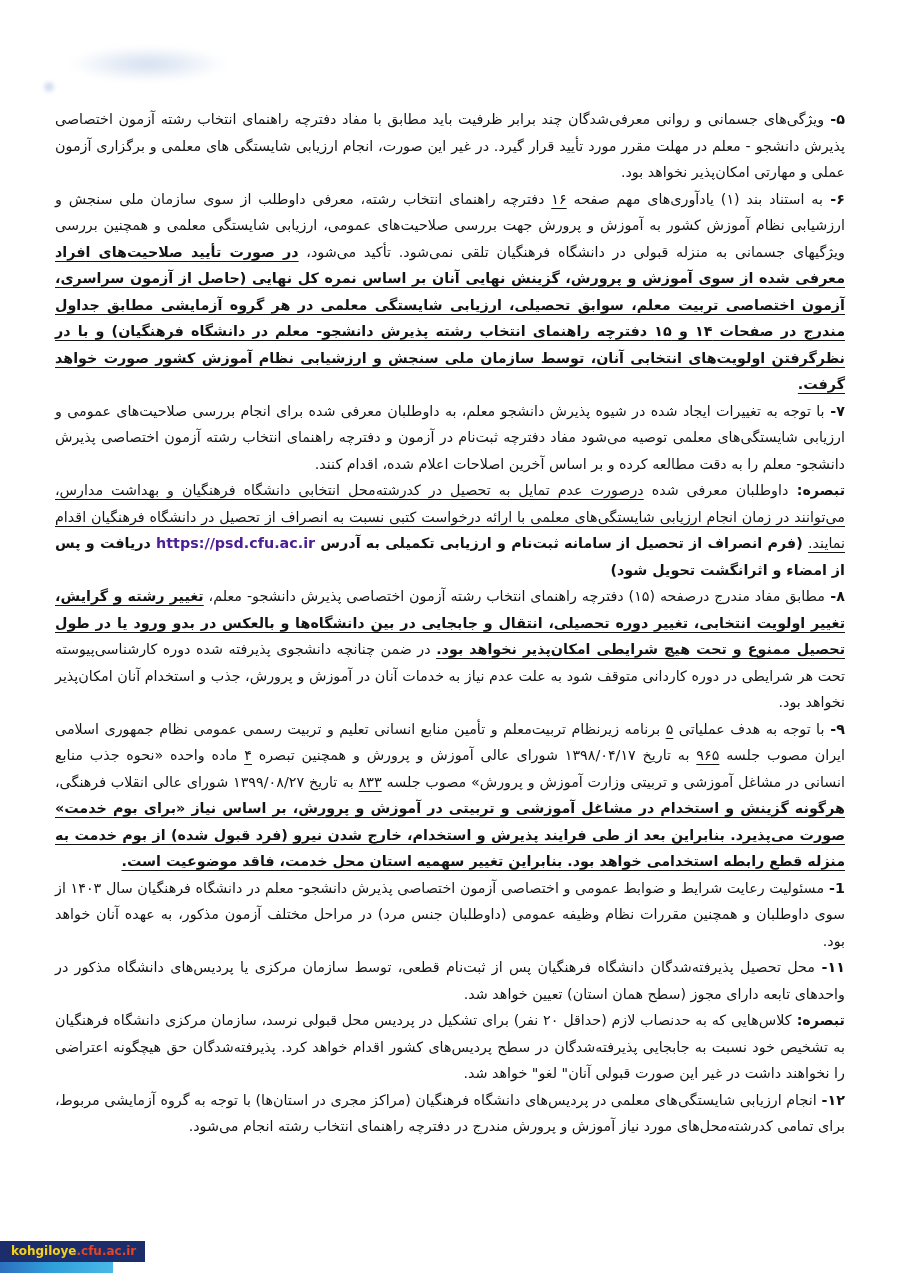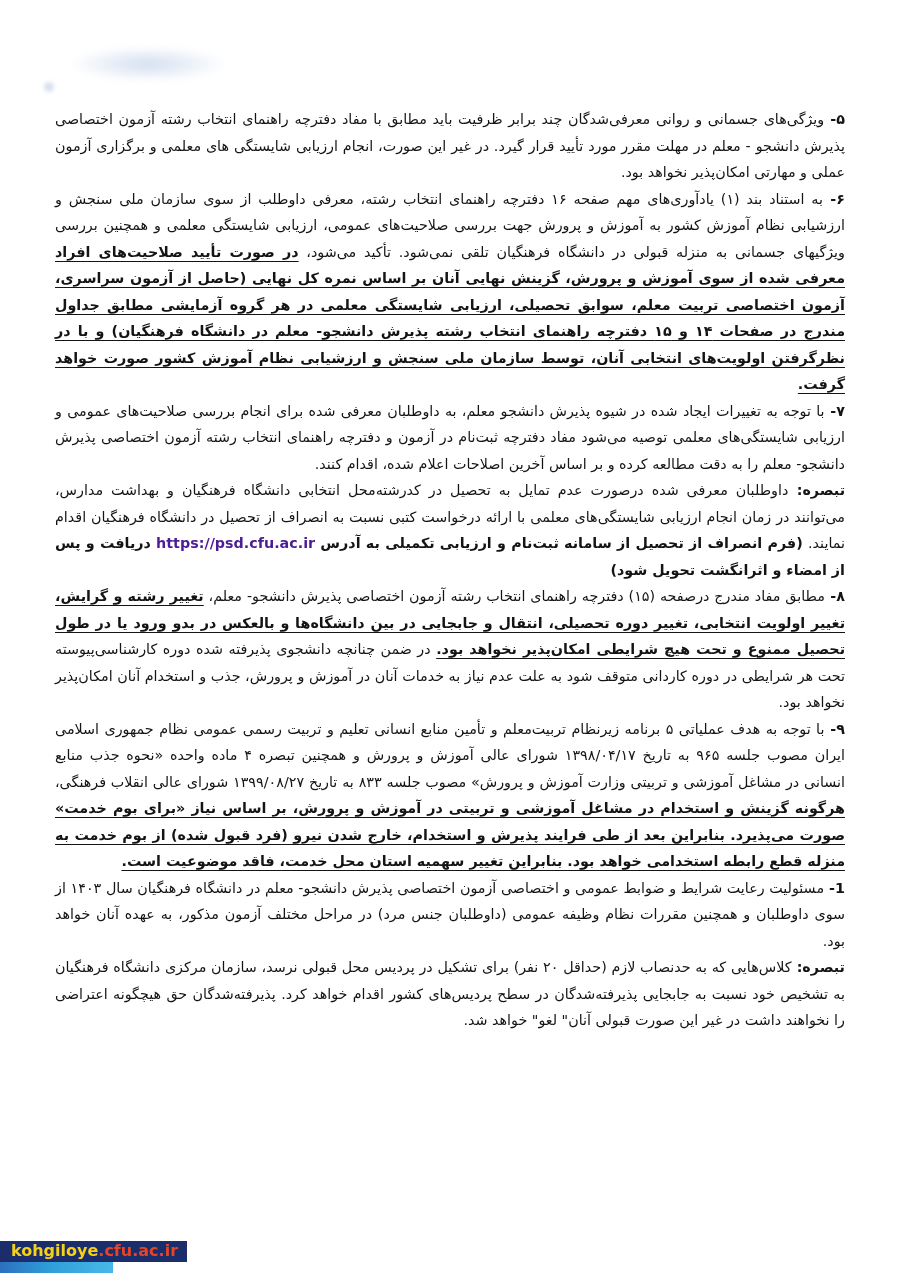--- a/index.html
+++ b/index.html
@@ -9,39 +9,39 @@
     font-family:"DejaVu Sans",sans-serif;
   }
   .doc{
     position:absolute;top:84px;right:55px;width:790px;
     direction:rtl;text-align:justify;
     font-size:14.3px;line-height:26.5px;color:#141414;margin-top:22px;
   }
   .para{margin:0;padding:0;}
   .seg-normal{font-weight:normal;}
   .seg-bold{font-weight:bold;}
-  .seg-underline{font-weight:normal;text-underline-offset:4px;}
+  .seg-underline{font-weight:normal;text-decoration:underline;text-underline-offset:4px;}
   .seg-bold-underline{font-weight:bold;text-decoration:underline;text-underline-offset:4px;}
   .seg-link{font-weight:bold;color:#4c1d95;text-decoration:none;unicode-bidi:embed;}
   
   .stamp{
     position:absolute;top:46px;left:68px;width:160px;height:36px;
     background:radial-gradient(ellipse at center, rgba(140,170,215,0.38), rgba(140,170,215,0) 70%);
     filter:blur(3px);
   }
   .stamp-dot{
     position:absolute;top:82px;left:44px;width:10px;height:10px;border-radius:50%;
     background:rgba(120,150,200,0.30);filter:blur(2px);
   }
   
   .wm-box{
     position:absolute;left:0;bottom:11px;
     background:#1b2d6b;
     padding:3px 9px 4px 11px;
-    font-size:16px;font-weight:bold;line-height:14px;
+    font-size:12px;font-weight:bold;line-height:14px;
     direction:ltr;white-space:nowrap;
   }
   .wm-primary{color:#f7d117;}
   .wm-secondary{color:#e54425;}
   .wm-strip{
     position:absolute;left:0;bottom:0;width:113px;height:11px;
     background:linear-gradient(90deg,#2d6fc0 0%,#2f9fd8 45%,#49b8e8 100%);
   }
 </style>
 </head>
@@ -51,19 +51,21 @@
 <div class="stamp-dot"></div>
 
 <div class="doc" dir="rtl">
     <p class="para"><span class="seg-bold">۵- </span><span class="seg-normal">ویژگی‌های جسمانی و روانی معرفی‌شدگان چند برابر ظرفیت باید مطابق با مفاد دفترچه راهنمای انتخاب رشته آزمون اختصاصی پذیرش دانشجو - معلم در مهلت مقرر مورد تأیید قرار گیرد. در غیر این صورت، انجام ارزیابی شایستگی های معلمی و برگزاری آزمون عملی و مهارتی امکان‌پذیر نخواهد بود.</span></p>
     <p class="para"><span class="seg-bold">۶- </span><span class="seg-normal">به استناد بند (۱) یادآوری‌های مهم صفحه </span><span class="seg-underline">۱۶</span><span class="seg-normal"> دفترچه راهنمای انتخاب رشته، معرفی داوطلب از سوی سازمان ملی سنجش و ارزشیابی نظام آموزش کشور به آموزش و پرورش جهت بررسی صلاحیت‌های عمومی، ارزیابی شایستگی معلمی و همچنین بررسی ویژگیهای جسمانی به منزله قبولی در دانشگاه فرهنگیان تلقی نمی‌شود. تأکید می‌شود، </span><span class="seg-bold-underline">در صورت تأیید صلاحیت‌های افراد معرفی شده از سوی آموزش و پرورش، گزینش نهایی آنان بر اساس نمره کل نهایی (حاصل از آزمون سراسری، آزمون اختصاصی تربیت معلم، سوابق تحصیلی، ارزیابی شایستگی معلمی در هر گروه آزمایشی مطابق جداول مندرج در صفحات ۱۴ و ۱۵ دفترچه راهنمای انتخاب رشته پذیرش دانشجو- معلم در دانشگاه فرهنگیان) و با در نظرگرفتن اولویت‌های انتخابی آنان، توسط سازمان ملی سنجش و ارزشیابی نظام آموزش کشور صورت خواهد گرفت.</span></p>
     <p class="para"><span class="seg-bold">۷- </span><span class="seg-normal">با توجه به تغییرات ایجاد شده در شیوه پذیرش دانشجو معلم، به داوطلبان معرفی شده برای انجام بررسی صلاحیت‌های عمومی و ارزیابی شایستگی‌های معلمی توصیه می‌شود مفاد دفترچه ثبت‌نام در آزمون و دفترچه راهنمای انتخاب رشته آزمون اختصاصی پذیرش دانشجو- معلم را به دقت مطالعه کرده و  بر اساس آخرین اصلاحات اعلام شده، اقدام کنند.</span></p>
     <p class="para"><span class="seg-bold">تبصره: </span><span class="seg-normal">داوطلبان معرفی شده </span><span class="seg-underline">درصورت عدم تمایل به تحصیل در کدرشته‌محل انتخابی دانشگاه فرهنگیان و بهداشت مدارس، می‌توانند در زمان انجام ارزیابی شایستگی‌های معلمی با ارائه درخواست کتبی نسبت به انصراف از تحصیل در دانشگاه فرهنگیان اقدام نمایند.</span><span class="seg-bold"> (فرم انصراف از تحصیل از سامانه ثبت‌نام و ارزیابی تکمیلی به آدرس </span><a href="#" dir="ltr" class="seg-link">https://psd.cfu.ac.ir</a><span class="seg-bold"> دریافت و پس از امضاء و اثرانگشت تحویل شود)</span></p>
     <p class="para"><span class="seg-bold">۸- </span><span class="seg-normal">مطابق مفاد مندرج درصفحه (۱۵) دفترچه راهنمای انتخاب رشته آزمون اختصاصی پذیرش دانشجو- معلم، </span><span class="seg-bold-underline">تغییر رشته و گرایش، تغییر اولویت انتخابی، تغییر دوره تحصیلی، انتقال و جابجایی در بین دانشگاه‌ها و بالعکس در بدو ورود یا در طول تحصیل ممنوع و تحت هیچ شرایطی امکان‌پذیر نخواهد بود.</span><span class="seg-normal"> در ضمن چنانچه دانشجوی پذیرفته شده دوره کارشناسی‌پیوسته تحت هر شرایطی در دوره کاردانی متوقف شود به علت عدم نیاز به خدمات آنان در آموزش و پرورش، جذب و استخدام آنان امکان‌پذیر نخواهد بود.</span></p>
     <p class="para"><span class="seg-bold">۹- </span><span class="seg-normal">با توجه به هدف عملیاتی </span><span class="seg-underline">۵</span><span class="seg-normal"> برنامه زیرنظام تربیت‌معلم و تأمین منابع انسانی تعلیم و تربیت رسمی عمومی نظام جمهوری اسلامی ایران مصوب جلسه </span><span class="seg-underline">۹۶۵</span><span class="seg-normal"> به تاریخ ۱۳۹۸/۰۴/۱۷ شورای عالی آموزش و پرورش و همچنین تبصره </span><span class="seg-underline">۴</span><span class="seg-normal"> ماده واحده «نحوه جذب منابع انسانی در مشاغل آموزشی و تربیتی وزارت آموزش و پرورش» مصوب جلسه </span><span class="seg-underline">۸۳۳</span><span class="seg-normal"> به تاریخ ۱۳۹۹/۰۸/۲۷ شورای عالی انقلاب فرهنگی، </span><span class="seg-bold-underline">هرگونه گزینش و استخدام در مشاغل آموزشی و تربیتی در آموزش و پرورش، بر اساس نیاز «برای بوم خدمت» صورت می‌پذیرد. بنابراین بعد از طی فرایند پذیرش و استخدام، خارج شدن نیرو (فرد قبول شده) از بوم خدمت به منزله قطع رابطه استخدامی خواهد بود. بنابراین تغییر سهمیه استان محل خدمت، فاقد موضوعیت است.</span></p>
     <p class="para"><span class="seg-bold">1- </span><span class="seg-normal">مسئولیت رعایت شرایط و ضوابط عمومی و اختصاصی آزمون اختصاصی پذیرش دانشجو- معلم در دانشگاه فرهنگیان سال ۱۴۰۳ از سوی داوطلبان و همچنین مقررات نظام وظیفه عمومی (داوطلبان جنس مرد) در مراحل مختلف آزمون مذکور، به عهده آنان خواهد بود.</span></p>
+    <p class="para"><span class="seg-bold">۱۱- </span><span class="seg-normal">محل تحصیل پذیرفته‌شدگان دانشگاه فرهنگیان پس از ثبت‌نام قطعی، توسط سازمان مرکزی یا پردیس‌های دانشگاه مذکور در واحدهای تابعه دارای مجوز (سطح همان استان) تعیین خواهد شد.</span></p>
     <p class="para"><span class="seg-bold">تبصره: </span><span class="seg-normal">کلاس‌هایی که به حدنصاب لازم (حداقل ۲۰ نفر) برای تشکیل در پردیس محل قبولی نرسد، سازمان مرکزی دانشگاه فرهنگیان به تشخیص خود نسبت به جابجایی پذیرفته‌شدگان در سطح پردیس‌های کشور اقدام خواهد کرد. پذیرفته‌شدگان حق هیچگونه اعتراضی را نخواهند داشت در غیر این صورت قبولی آنان" لغو" خواهد شد.</span></p>
+    <p class="para"><span class="seg-bold">۱۲- </span><span class="seg-normal">انجام ارزیابی شایستگی‌های معلمی در پردیس‌های دانشگاه فرهنگیان (مراکز مجری در استان‌ها) با توجه به گروه آزمایشی مربوط، برای تمامی کدرشته‌محل‌های مورد نیاز آموزش و پرورش مندرج در دفترچه راهنمای انتخاب رشته انجام می‌شود.</span></p>
   </div>
 
 <div class="wm-box">
   <span class="wm-primary">kohgiloye</span><span class="wm-secondary">.cfu.ac.ir</span>
 </div>
 <div class="wm-strip"></div>
 
 </body></html>

